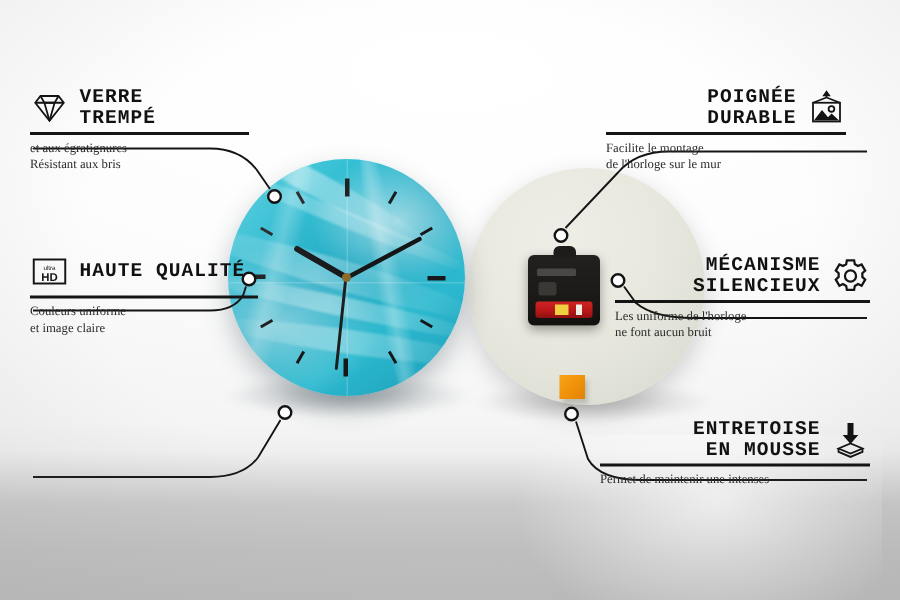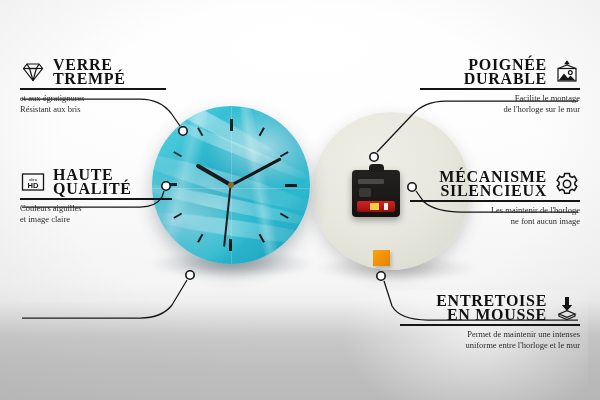--- a/index.html
+++ b/index.html
@@ -180,41 +180,41 @@
   svg.lines path { fill: none; stroke: #141414; stroke-width: 1.25; }
   svg.lines circle.node { fill: #ffffff; stroke: #141414; stroke-width: 1.6; }
 
   
   .feat { position: absolute; }
   .feat .head {
     display: flex; align-items: center; gap: 7px;
   }
   .feat.right .head { justify-content: flex-end; }
   .feat .title {
-    font-family: Liberation Serif, serif;
+    font-family: Liberation Mono, monospace;
     font-weight: bold;
-    font-size: 16px;
+    font-size: 13px;
     letter-spacing: 0.7px;
     line-height: 13.5px;
     color: #111111;
     text-transform: uppercase;
   }
   .feat.left .title { text-align: left; }
   .feat.right .title { text-align: right; }
   .feat .rule {
     height: 1.6px; background: #151515; margin-top: 3px;
   }
   .feat .desc {
     font-family: "Liberation Serif", serif;
     font-size: 8.5px;
     line-height: 11px;
     color: #2b2b2b;
     margin-top: 3px;
   }
-  .feat.right .desc { text-align: right; }
+  .feat.right .desc { }
   .ic { width: 26px; height: 26px; flex: 0 0 26px; }
   .ic svg { display: block; width: 26px; height: 26px; }
 </style>
 </head>
 <body>
 
 <div id="stage">
 
   <div id="floor"></div>
   <div id="floorglow"></div>
@@ -347,27 +347,27 @@
           <text x="13" y="12.2" font-family="Liberation Sans, sans-serif" font-size="4.2" text-anchor="middle" fill="#141414">ultra</text>
           <text x="13" y="19" font-family="Liberation Sans, sans-serif" font-size="7.6" font-weight="bold" text-anchor="middle" fill="#141414">HD</text>
         </svg>
       </span>
       <div class="title">
         <div>HAUTE QUALITÉ</div>
       </div>
     </div>
     <div class="rule" style="width:152px;"></div>
     <div class="desc">
-      <div>Couleurs aiguilles</div>
+      <div>Couleurs uniforme</div>
       <div>et image claire</div>
     </div>
   </div>
 
 
-  <div class="feat right" style="left:420px; top:58px; width:160px;">
+  <div class="feat right" style="left:404px; top:58px; width:160px;">
     <div class="head">
       <div class="title">
         <div>POIGNÉE</div>
         <div>DURABLE</div>
       </div>
       <span class="ic">
         <svg viewBox="0 0 26 26">
             <g fill="none" stroke="#141414" stroke-width="1.2">
           <path d="M13 2.5 L13 6"></path>
               <path d="M11.3 4.6 L13 2.2 L14.7 4.6 Z" fill="#141414"></path>
@@ -397,43 +397,42 @@
         <svg viewBox="0 0 26 26">
             <g fill="none" stroke="#141414" stroke-width="1.5">
           <path d="M10.6 2.6 h4.8 l.5 2.6 2.1 1.2 2.4-1.1 2.4 4.1 -1.9 1.8 0 2.4 1.9 1.8 -2.4 4.1 -2.4-1.1 -2.1 1.2 -.5 2.6 h-4.8 l-.5-2.6 -2.1-1.2 -2.4 1.1 -2.4-4.1 1.9-1.8 0-2.4 -1.9-1.8 2.4-4.1 2.4 1.1 2.1-1.2 Z"></path>
           <circle cx="13" cy="13" r="3.7"></circle>
         </g>
           </svg>
       </span>
     </div>
     <div class="rule" style="width:170px;"></div>
     <div class="desc">
-      <div>Les maintenir de l'horloge</div>
-      <div>ne font aucun image</div>
-    </div>
-  </div>
-
-  <div class="feat right" style="left:400px; top:294px; width:180px;">
+      <div>Les uniforme de l'horloge</div>
+      <div>ne font aucun bruit</div>
+    </div>
+  </div>
+
+  <div class="feat right" style="left:400px; top:279px; width:180px;">
     <div class="head">
       <div class="title">
         <div>ENTRETOISE</div>
         <div>EN MOUSSE</div>
       </div>
       <span class="ic">
         <svg viewBox="0 0 26 26">
           <g fill="#141414">
               <path d="M11 2 h4 v8 h3.2 L13 16 L7.8 10 H11 Z"></path>
             </g>
           <g fill="none" stroke="#141414" stroke-width="1.2">
             <path d="M5 19 L13 15.6 L21 19 L13 22.4 Z"></path>
             <path d="M5 19 v2.2 L13 24.6 L21 21.2 V19"></path>
           </g>
         </svg>
       </span>
     </div>
     <div class="rule" style="width:180px;"></div>
     <div class="desc">
       <div>Permet de maintenir une intenses</div>
-      <div>uniforme entre l'horloge et le mur</div>
     </div>
   </div>
 
 </div>
 
 </body></html>

